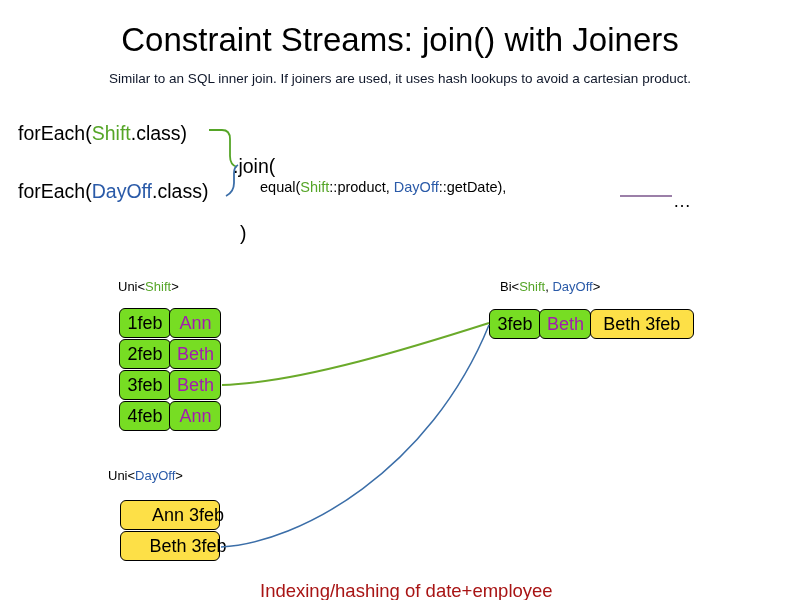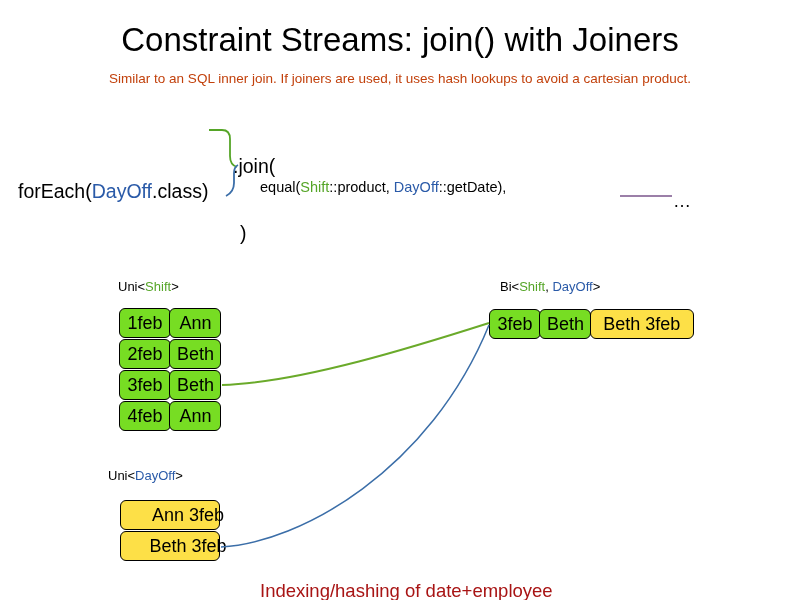--- a/index.html
+++ b/index.html
@@ -31,21 +31,21 @@
     color: #000;
     white-space: pre;
   }
   .subtitle {
     position: absolute;
     left: 0; top: 70px;
     width: 800px;
     text-align: center;
     font-size: 13.5px;
     line-height: 18px;
-    color: #c2410c;
+    color: #0f172a;
     white-space: pre;
   }
 
   
   .code-line {
     position: absolute;
     font-size: 19.5px;
     line-height: 24px;
     color: #000;
     white-space: pre;
@@ -105,21 +105,21 @@
     justify-content: center;
     font-size: 18px;
     line-height: 18px;
     white-space: pre;
     height: 30px;
     padding: 0 4px;
   }
   .cell.green { background: #77dd23; }
   .cell.blue  { background: #fde047; }
   .cell.date  { color: #000000; }
-  .cell.name  { color: #000000; }
+  .cell.name  { color: #a21caf; }
   .cell.plain { color: #000000; }
   .cell + .cell { margin-left: -1.6px; }
 
   .w-date { width: 52px; }
   .w-name { width: 52px; }
   .w-pair { width: 100px; padding-left: 40px; }
   .w-bipair { width: 104px; }
 
   
   .shift-rows { position: absolute; left: 119px; top: 308px; }
@@ -151,20 +151,21 @@
   }
 </style>
 </head>
 <body>
 
 <div id="slide">
 
   <div class="title">Constraint Streams: join() with Joiners</div>
   <div class="subtitle">Similar to an SQL inner join. If joiners are used, it uses hash lookups to avoid a cartesian product.</div>
 
+  <div class="code-line code-foreach-shift"><span>forEach(</span><span class="tok-shift">Shift</span><span>.class)</span></div>
 
   <div class="code-line code-foreach-dayoff"><span>forEach(</span><span class="tok-dayoff">DayOff</span><span>.class)</span></div>
 
   <div class="code-line code-join-open">.join(</div>
 
   <div class="code-arg code-arg-1"><span>equal(</span><span class="tok-shift">Shift</span><span>::product, </span><span class="tok-dayoff">DayOff</span><span>::getDate),</span></div>
 
 
   <div class="code-line code-join-close">)</div>
 

